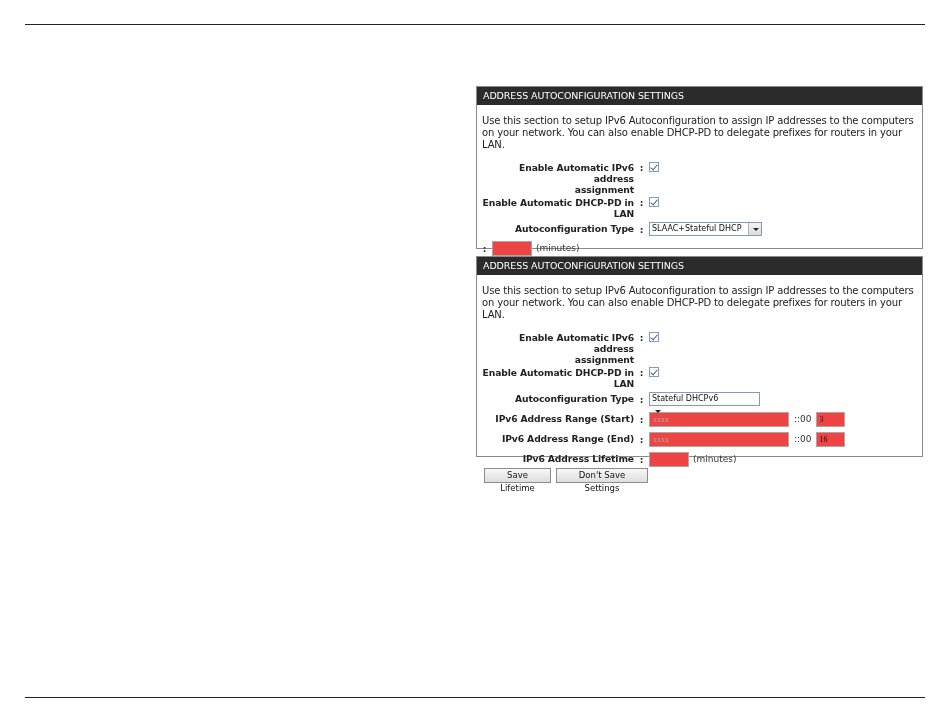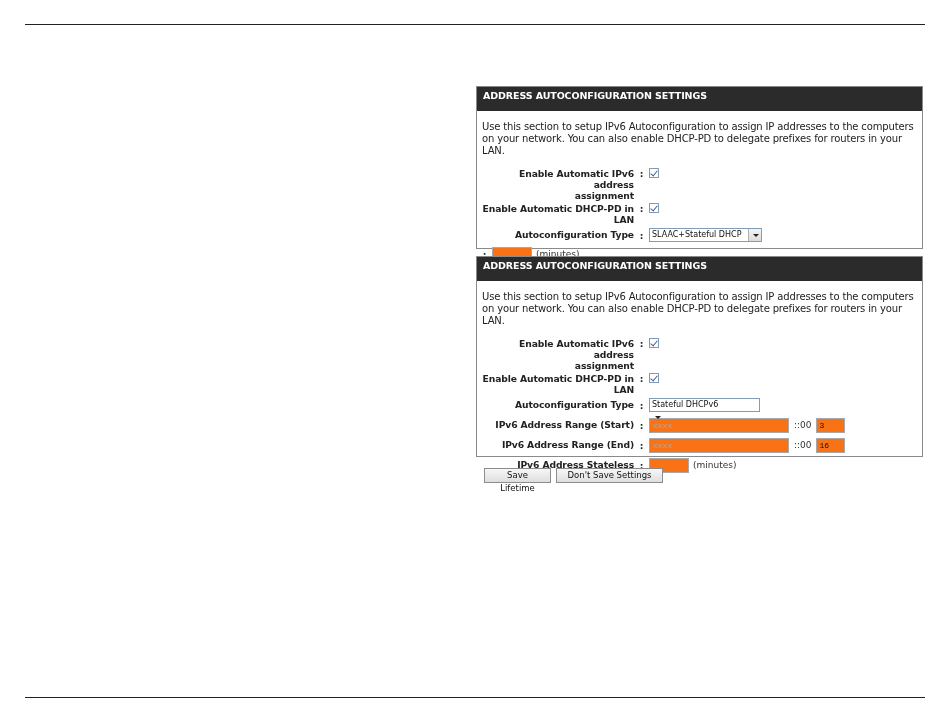--- a/index.html
+++ b/index.html
@@ -25,23 +25,23 @@
       border: 1px solid #8a8a8a;
       background: #fff;
     }
     #panel1 { top: 86px; height: 163px; }
     #panel2 { top: 256px; height: 201px; }
 
     .panel-header {
       background: #2b2b2b;
       color: #fff;
       font-family: "DejaVu Sans", sans-serif;
-      font-weight: bold;
+      font-weight: normal;
       font-size: 9.5px;
-      height: 24px;
+      height: 18px;
       line-height: 18px;
       padding-left: 6px;
       letter-spacing: -0.1px;
     }
     .panel-desc {
       font-size: 10px;
       line-height: 12px;
       padding: 10px 4px 0 5px;
       letter-spacing: -0.15px;
       color: #222;
@@ -121,26 +121,26 @@
       border-top: 3px solid #222;
     }
     #sel1 { width: 113px; }
     #sel1 .val { width: 98px; }
     #sel2 { width: 111px; flex-direction: column; }
     #sel2 .val { width: 96px; }
 
     .txt {
       height: 15px;
       border: 1px solid #a8a8a8;
-      background: #f97316;
+      background: #ef4444;
       font-size: 8px;
       padding: 0 3px;
       line-height: 13px;
       color: #111;
-      font-family: Liberation Mono, monospace;
+      font-family: Liberation Serif, serif;
     }
     .txt::placeholder { color: #aaa; }
     .txt.short { width: 40px; }
     .txt.long { width: 140px; }
     .txt.suffix { width: 29px; }
     .unit { font-size: 9px; color: #333; }
     .sep { font-size: 9px; color: #333; margin-left: 1px; }
 
     .buttons {
       position: absolute;
@@ -152,21 +152,21 @@
       font-size: 8.5px;
       padding: 0 5px;
       border: 1px solid #8c8c8c;
       background: linear-gradient(#f7f7f7, #dedede);
       color: #111;
       font-family: "DejaVu Sans", sans-serif;
       line-height: 13px;
       cursor: pointer;
     }
     #save-btn { width: 67px; }
-    #dont-save-btn { width: 107px; }
+    #dont-save-btn { width: 92px; }
   </style>
 </head>
 <body>
 
 <div class="rule top"></div>
 
 <div class="panel" id="panel1">
   <div class="panel-header">ADDRESS AUTOCONFIGURATION SETTINGS</div>
   <div class="panel-desc">Use this section to setup IPv6 Autoconfiguration to assign IP addresses to the computers on your network. You can also enable DHCP-PD to delegate prefixes for routers in your LAN.</div>
   <div class="rows">
@@ -256,21 +256,21 @@
     <div class="row single">
       <div class="lbl">IPv6 Address Range (End)</div>
       <div class="colon">:</div>
       <div class="ctl">
         <input class="txt long" type="text" placeholder="xxxx" style="">
         <span class="sep">::00</span>
         <input class="txt suffix" type="text" value="16" style="">
       </div>
     </div>
     <div class="row single">
-      <div class="lbl">IPv6 Address Stateless</div>
+      <div class="lbl">IPv6 Address Lifetime</div>
       <div class="colon">:</div>
       <div class="ctl">
         <input class="txt short" type="text" value="" style="">
         <span class="unit">(minutes)</span>
       </div>
     </div>
   </div>
 </div>
 
 <div class="buttons">

